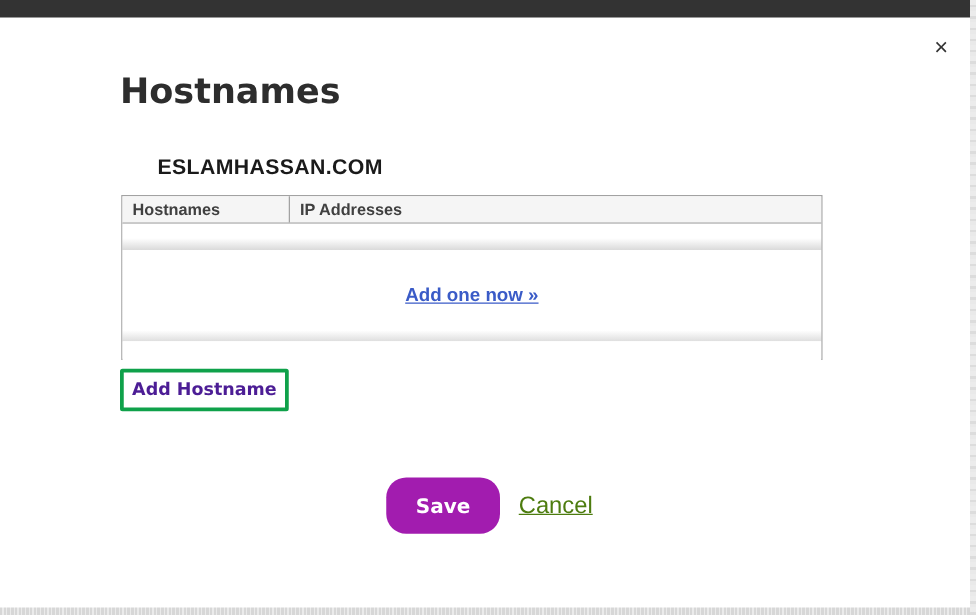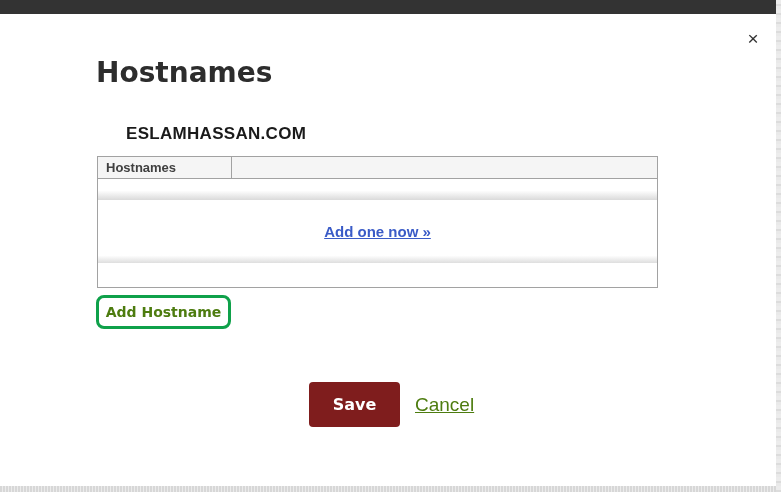--- a/index.html
+++ b/index.html
@@ -94,21 +94,21 @@
     width: 134px;
     border-right: 1px solid #a2a2a2;
   }
   .th-ip { flex: 1; }
 
   .row-empty-top {
     height: 21px;
     background: linear-gradient(to bottom, #ffffff 0%, #ffffff 55%, #dadada 100%);
   }
   .row-main {
-    height: 63px;
+    height: 73px;
     display: flex;
     align-items: center;
     justify-content: center;
     background: linear-gradient(to bottom, #ffffff 0%, #ffffff 88%, #dedede 100%);
   }
   .row-footer {
     height: 18px;
     background: #ffffff;
   }
   .add-link {
@@ -119,39 +119,39 @@
     cursor: pointer;
   }
 
   
   .add-hostname-btn {
     position: absolute;
     left: 96px; top: 295px;
     width: 135px; height: 34px;
     background: #ffffff;
     border: 3px solid #0fa14a;
-    border-radius: 8px;
-    color: #4d7c0f;
+    border-radius: 2px;
+    color: #4c1d95;
     font-family: "DejaVu Sans", sans-serif;
     font-size: 14px;
     font-weight: bold;
     cursor: pointer;
   }
   .actions {
     position: absolute;
     left: 309px; top: 382px;
     display: flex;
     align-items: center;
     gap: 15px;
   }
   .save-btn {
     width: 91px; height: 45px;
-    background: #7f1d1d;
+    background: #a21caf;
     border: 0;
-    border-radius: 4px;
+    border-radius: 16px;
     color: #ffffff;
     font-family: "DejaVu Sans", sans-serif;
     font-size: 16px;
     font-weight: bold;
     cursor: default;
   }
   .cancel-link {
     font-family: "Liberation Sans", sans-serif;
     font-size: 19px;
     color: #4d7c0f;
@@ -172,20 +172,21 @@
 
     <button class="close-btn">×</button>
 
     <h1 class="title">Hostnames</h1>
 
     <div class="domain">ESLAMHASSAN.COM</div>
 
     <div class="table">
       <div class="thead">
         <div class="th th-hostnames">Hostnames</div>
+        <div class="th th-ip">IP Addresses</div>
       </div>
       <div class="row-empty-top"></div>
       <div class="row-main">
         <a class="add-link" href="#">Add one now »</a>
       </div>
       <div class="row-footer"></div>
     </div>
 
     <button class="add-hostname-btn">Add Hostname</button>
 

